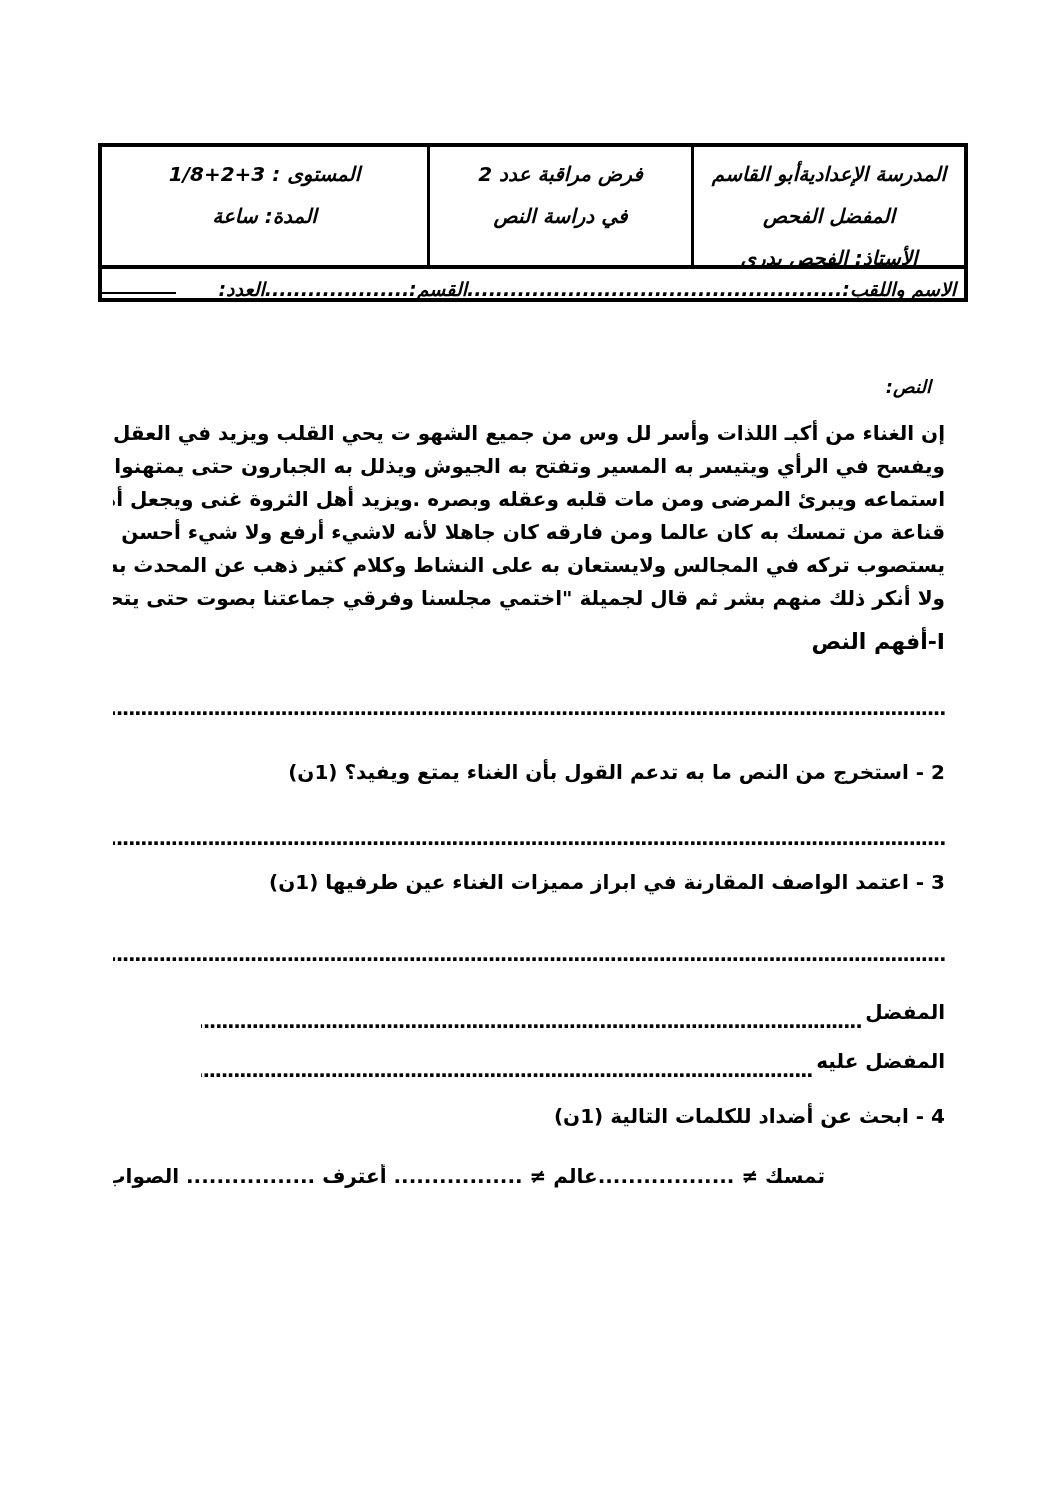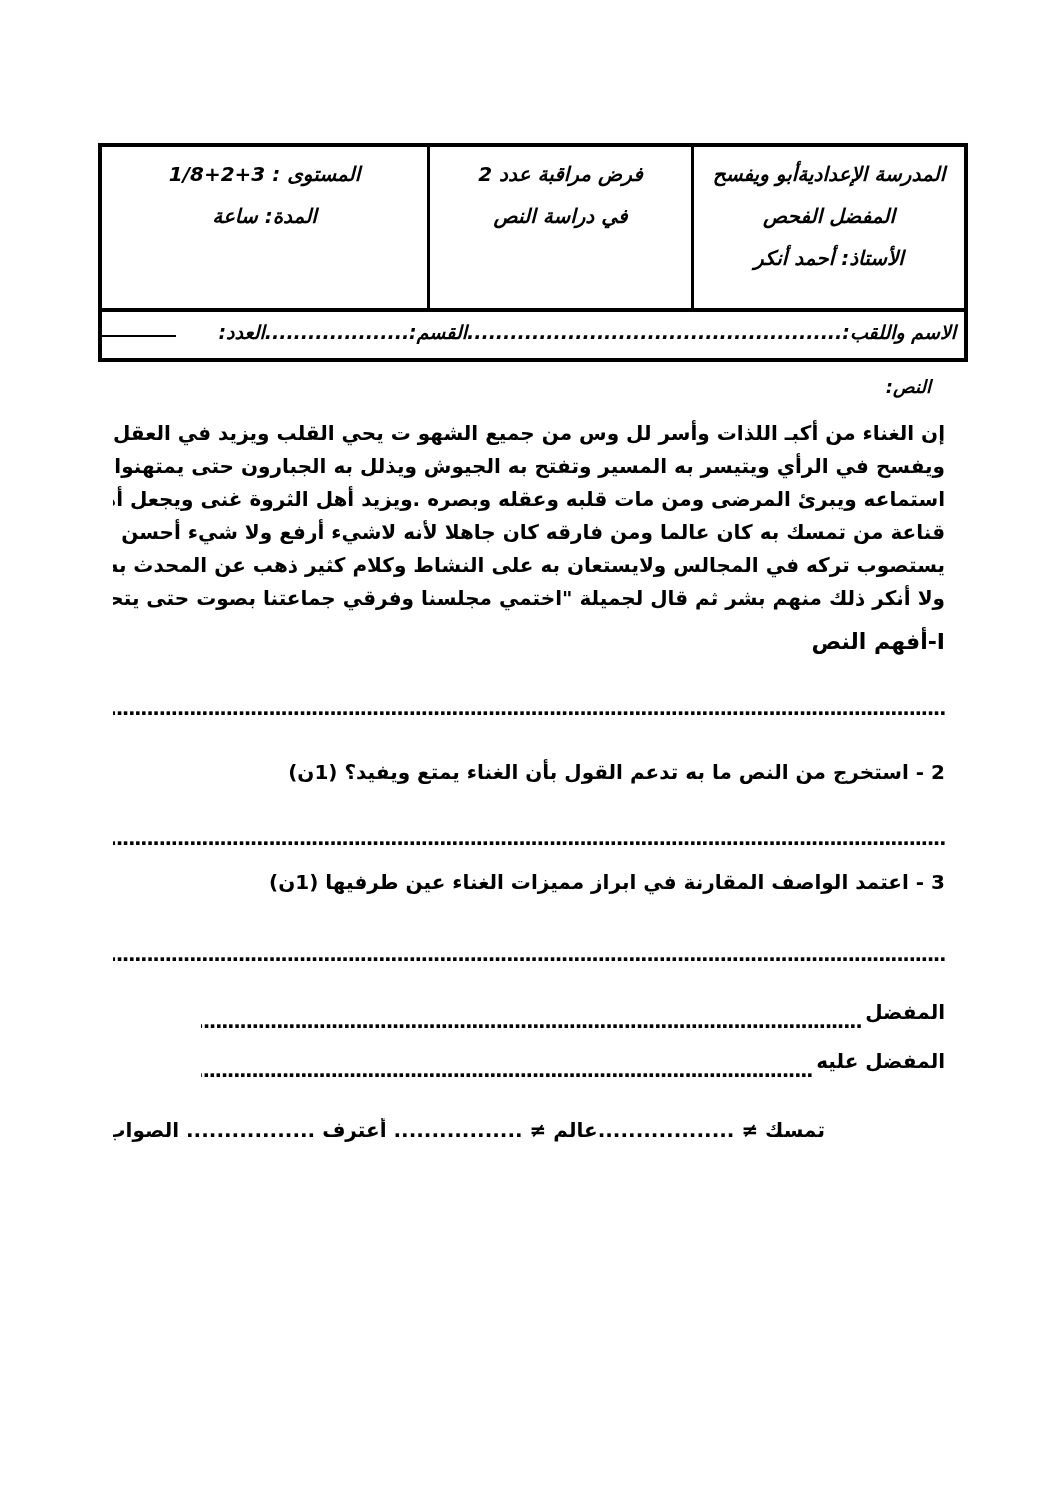--- a/index.html
+++ b/index.html
@@ -11,27 +11,27 @@
     direction:rtl;
     overflow:hidden;
   }
   
   .header-table{
     position:absolute;top:143px;right:90px;width:870px;
     border:4px solid #000;box-sizing:border-box;background:#fff;
   }
   .hrow1{display:grid;grid-template-columns:273px 264px auto;}
   .hcell{
-    box-sizing:border-box;height:161px;padding-top:6px;
+    box-sizing:border-box;height:118px;padding-top:6px;
     text-align:center;font-weight:bold;font-style:italic;
     font-size:20px;line-height:42px;white-space:nowrap;overflow:hidden;
   }
   .cell-school,.cell-exam{border-left:3px solid #000;}
   .hrow2{
-    box-sizing:border-box;border-top:4px solid #000;height:50px;
+    box-sizing:border-box;border-top:4px solid #000;height:33px;
     padding:9px 8px 0 8px;font-weight:bold;font-style:italic;font-size:19px;
     white-space:nowrap;overflow:hidden;
   }
   .solid-line{
     display:inline-block;width:96px;border-bottom:2px solid #000;
     margin-right:42px;vertical-align:2px;
   }
   
   .content{position:absolute;top:376px;right:113px;left:113px;}
   .nass-label{
@@ -76,23 +76,23 @@
   }
 </style>
 </head>
 <body>
 
 <div class="page">
 
   <div class="header-table">
     <div class="hrow1">
       <div class="hcell cell-school">
-        <div>المدرسة الإعداديةأبو ويفسح</div>
+        <div>المدرسة الإعداديةأبو القاسم</div>
         <div>المفضل الفحص</div>
-        <div>الأستاذ: أحمد أنكر</div>
+        <div>الأستاذ: الفحص بدري</div>
       </div>
       <div class="hcell cell-exam">
         <div>فرض مراقبة عدد 2</div>
         <div>في دراسة النص</div>
       </div>
       <div class="hcell cell-level">
         <div>المستوى : 3+2+1/8</div>
         <div>المدة: ساعة</div>
       </div>
     </div>
@@ -127,17 +127,18 @@
 
     <div class="fill-row">
       <span class="fill-label">المفضل</span>
       <span class="fill-dots">..................................................................................................................................</span>
     </div>
     <div class="fill-row second">
       <span class="fill-label">المفضل عليه</span>
       <span class="fill-dots">..................................................................................................................................</span>
     </div>
 
+    <div class="question q4">4 - ابحث عن أضداد للكلمات التالية (1ن)</div>
 
     <div class="antonyms">تمسك   ≠  ..................عالم ≠ ................. أعترف  .................  الصواب  ≠  ..........</div>
 
   </div>
 </div>
 
 </body></html>

